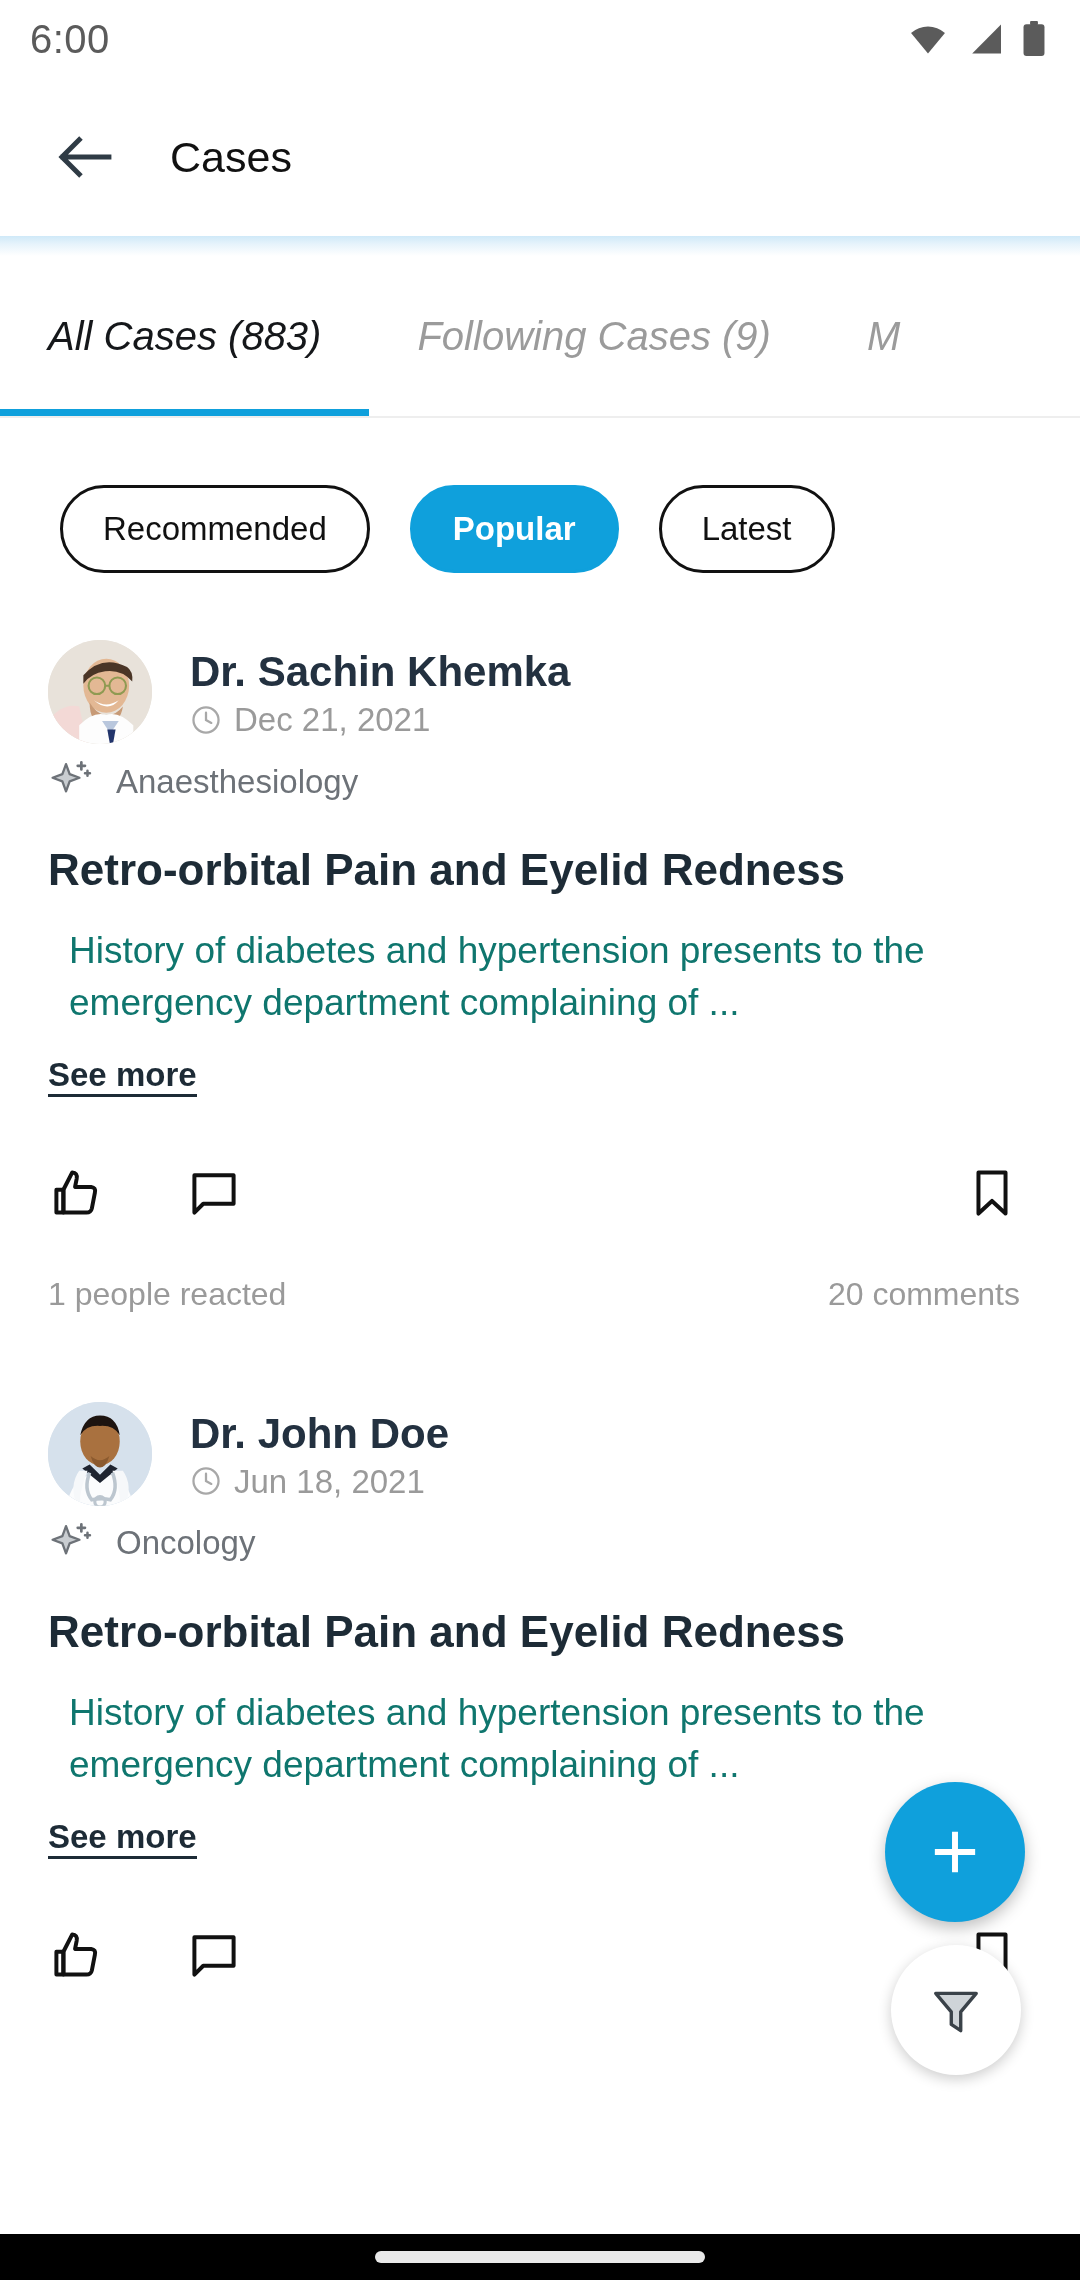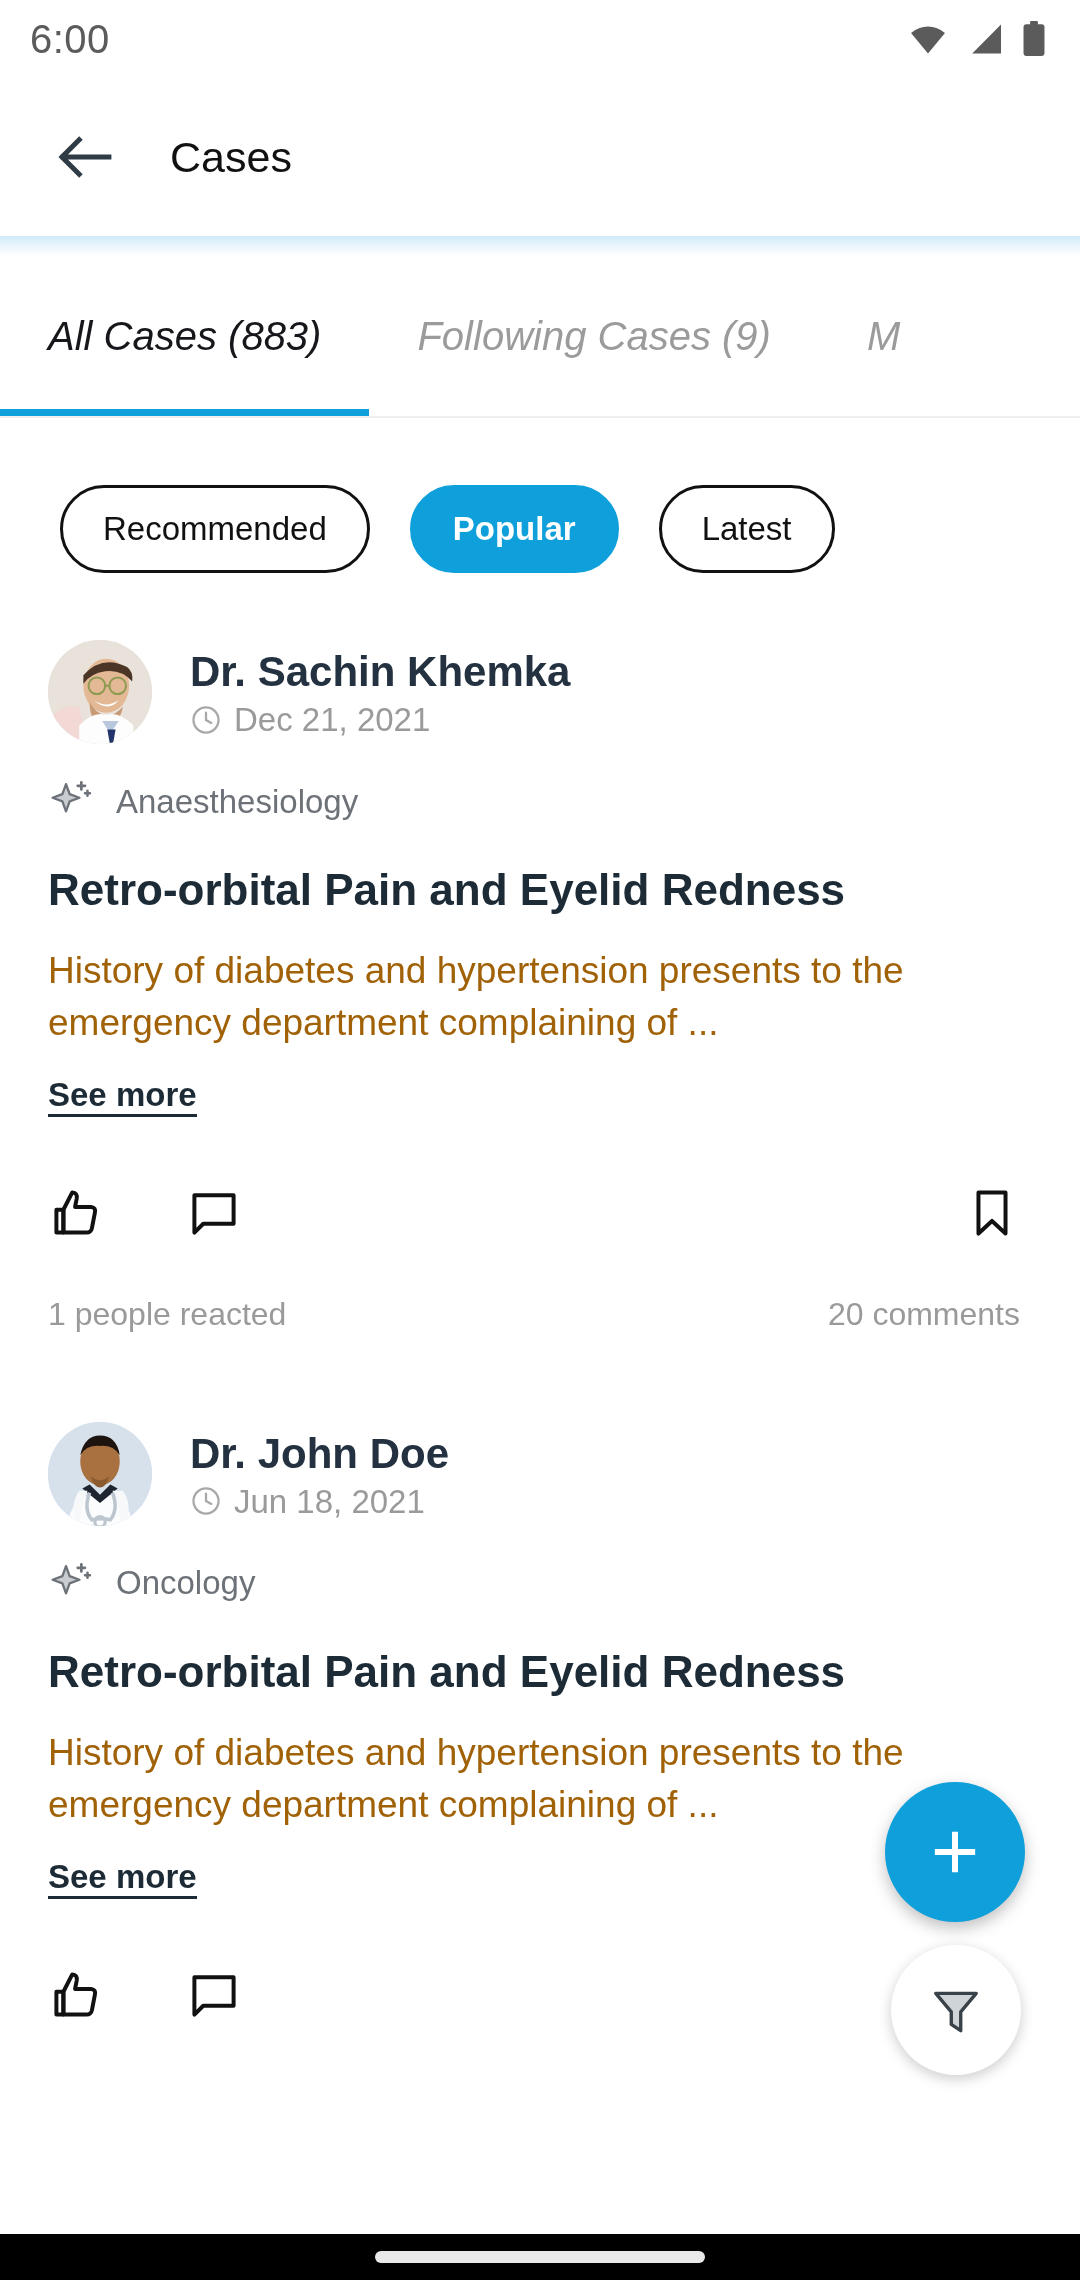--- a/index.html
+++ b/index.html
@@ -78,30 +78,30 @@
     overflow:hidden; position:relative;
   }
   .av-a { background:#e7e2db; }
   .av-b { background:#d6e1ec; }
   .av-face { position:absolute; left:0; top:0; width:100%; height:100%; }
   .head-text { margin-left:38px; }
   .doc-name { font-size:42px; font-weight:bold; color:#233140; line-height:1.12; }
   .doc-date { display:flex; align-items:center; gap:12px; margin-top:8px; }
   .doc-date span { font-size:33px; color:#9a9a9a; line-height:1; }
 
-  .spec-row { display:flex; align-items:center; gap:22px; margin-top:34px; }
+  .spec-row { display:flex; align-items:center; gap:22px; margin-top:14px; }
   .spec-label { font-size:33px; color:#6d7278; line-height:1; }
 
   .case-title {
     font-size:44px; font-weight:bold; color:#1d2b36; margin-top:40px; line-height:1.2;
     white-space:nowrap;
   }
   .case-body {
-    font-size:37px; color:#a16207; line-height:1.42; margin-top:28px;
-    max-height:106px; overflow:hidden;
+    font-size:37px; color:#0f766e; line-height:1.42; margin-top:28px;
+    max-height:106px; overflow:hidden;margin-left:21px;
   }
   .see-more {
     display:inline-block; font-size:33px; color:#1d2b36; font-weight:bold;
     border-bottom:3px solid #1d2b36; margin-top:26px; cursor:pointer; line-height:1.15;
   }
 
   .actions {
     display:flex; align-items:center; margin-top:60px; height:72px;
   }
   .act { width:76px; height:72px; display:flex; align-items:center; cursor:pointer; }

